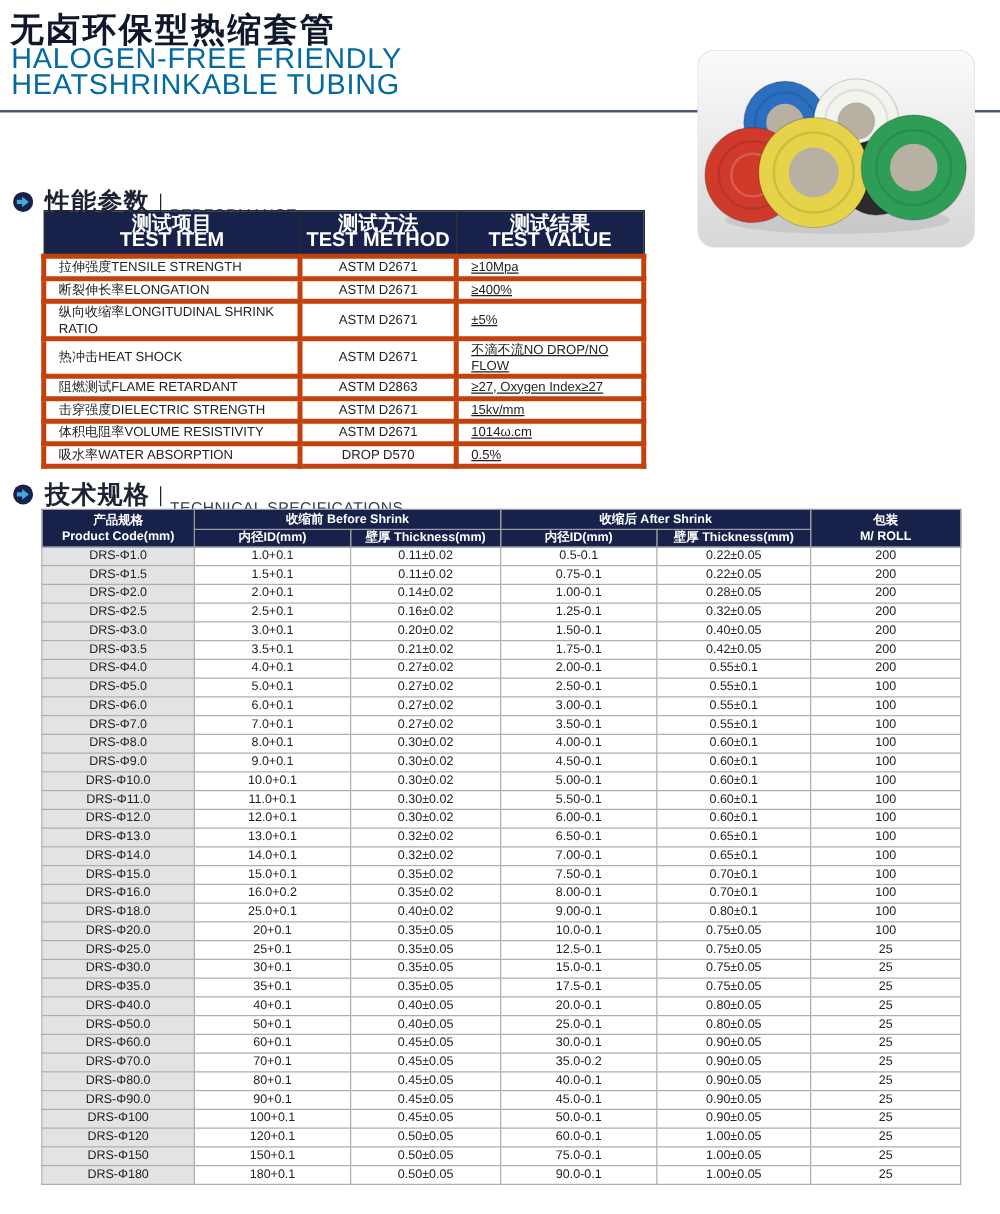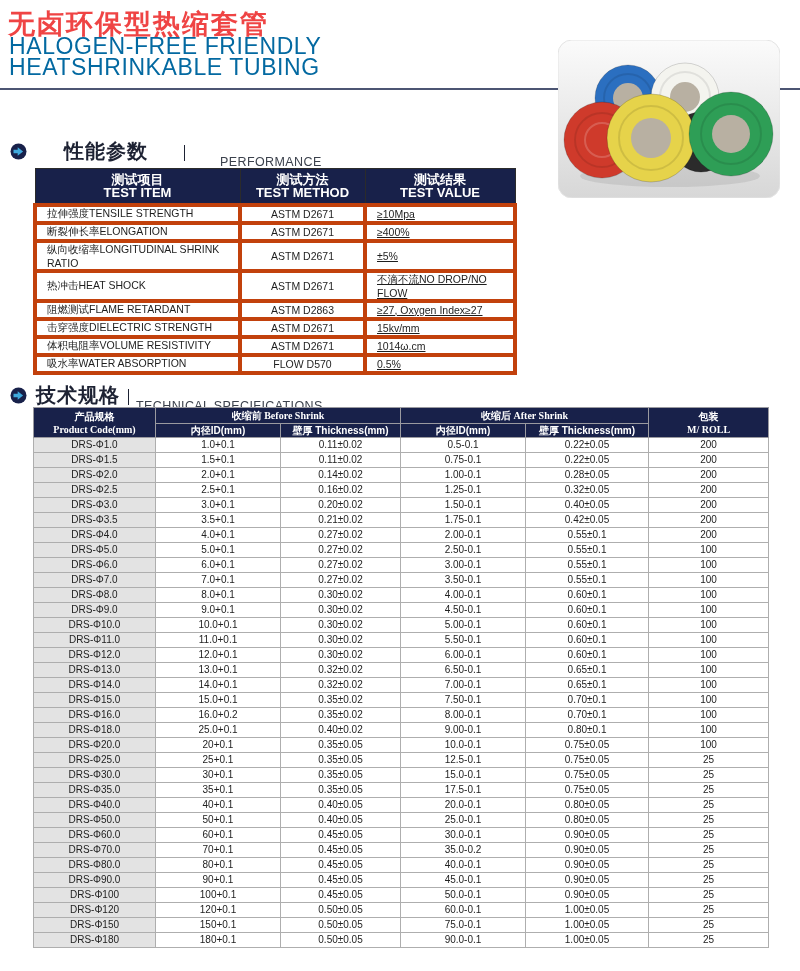--- a/index.html
+++ b/index.html
@@ -5,65 +5,65 @@
   * { box-sizing: border-box; }
   html,body { margin:0; padding:0; background:#ffffff; }
   .page {
     position:relative; width:800px; height:971px; background:#fff;
     font-family:"Liberation Sans", sans-serif; overflow:hidden;
   }
 
   
   .title-cn {
     position:absolute; left:8px; top:6px; margin:0;
-    font-size:27px; font-weight:bold; color:#ef4444; letter-spacing:2px;
+    font-size:27px; font-weight:bold; color:#0f172a; letter-spacing:2px;
   }
   .title-en {
     position:absolute; left:9px; top:36px;
     font-size:23px; line-height:21px; color:#0369a1; letter-spacing:0.6px;
   }
   .title-rule {
     position:absolute; left:0; top:88px; width:800px; height:2px;
     background:#4c5573;
   }
 
   
   .photo { position:absolute; left:558px; top:40px; width:222px; height:158px; }
 
   
   .section-header { position:absolute; display:flex; align-items:center; }
-  .section-header.perf { left:10px; top:133px;gap:28px; }
+  .section-header.perf { left:10px; top:143px; }
   .section-header.spec { left:10px; top:377px; }
   .section-icon { width:17px; height:17px; flex:0 0 auto; }
   .section-cn { font-size:20px; font-weight:bold; color:#1d2233; letter-spacing:1px; margin:0 8px 0 9px; }
   .section-bar { width:1px; height:16px; background:#1d2233; margin-right:7px; margin-top:3px; }
   .section-en { font-size:12.5px; font-weight:normal; color:#3b414c; letter-spacing:0.4px; margin-top:22px; }
 
   
   table { border-collapse:collapse; table-layout:fixed; }
   .perf-table { position:absolute; left:33px; top:168px; width:480px; border:1px solid #2b2b2b; }
   .perf-table th {
-    background:#18214a; color:#ffffff; font-size:13px; font-weight:bold;
+    background:#18214a; color:#ffffff; font-size:16px; font-weight:bold;
     line-height:13px; height:36px; border:1px solid #2b2b2b; padding:0;
   }
   .perf-table td {
     border:4px solid #c2410c; background:#fff; height:17.6px;
     font-size:10.5px; color:#1e1e1e; padding:0 6px;
   }
   .perf-table td:nth-child(1){ text-align:left; padding-left:10px; }
   .perf-table td:nth-child(2){ text-align:center; }
   .perf-table td:nth-child(3){ text-align:left; padding-left:10px;text-decoration:underline; }
 
   
   .spec-table { position:absolute; left:33px; top:407px; width:735px; border:1px solid #55565c; }
   .spec-table th {
     background:#18214a; color:#ffffff; font-size:10px; font-weight:bold;
     border:1px solid #9a9aa0; padding:0; line-height:13px;
   }
-  .spec-table thead tr:nth-child(1) th { height:16px;font-family:Liberation Serif, serif; }
+  .spec-table thead tr:nth-child(1) th { height:16px; }
   .spec-table thead tr:nth-child(2) th { height:14px; }
   .spec-table td {
     border:1px solid #aeaeae; background:#fff; height:14px; line-height:14px;
     font-size:10px; color:#222; text-align:center; padding:0;
   }
   .spec-table td:first-child { background:#e3e3e3;margin-left:28px; }
 </style>
 </head>
 <body>
 
@@ -181,21 +181,21 @@
           <td>ASTM D2671</td>
           <td>15kv/mm</td>
         </tr>
         <tr>
           <td>体积电阻率VOLUME RESISTIVITY</td>
           <td>ASTM D2671</td>
           <td>1014ω.cm</td>
         </tr>
         <tr>
           <td>吸水率WATER ABSORPTION</td>
-          <td>FLOW D570</td>
+          <td>DROP D570</td>
           <td>0.5%</td>
         </tr>
       </tbody>
   </table>
 
   <div class="section-header spec">
     <svg class="section-icon" viewBox="0 0 17 17">
       <circle cx="8.5" cy="8.5" r="8" fill="#18214a"></circle>
       <path d="M3.5 6.8 h4.2 v-2.6 l5.4 4.3 -5.4 4.3 v-2.6 h-4.2 z" fill="#3fa9dc"></path>
     </svg>

